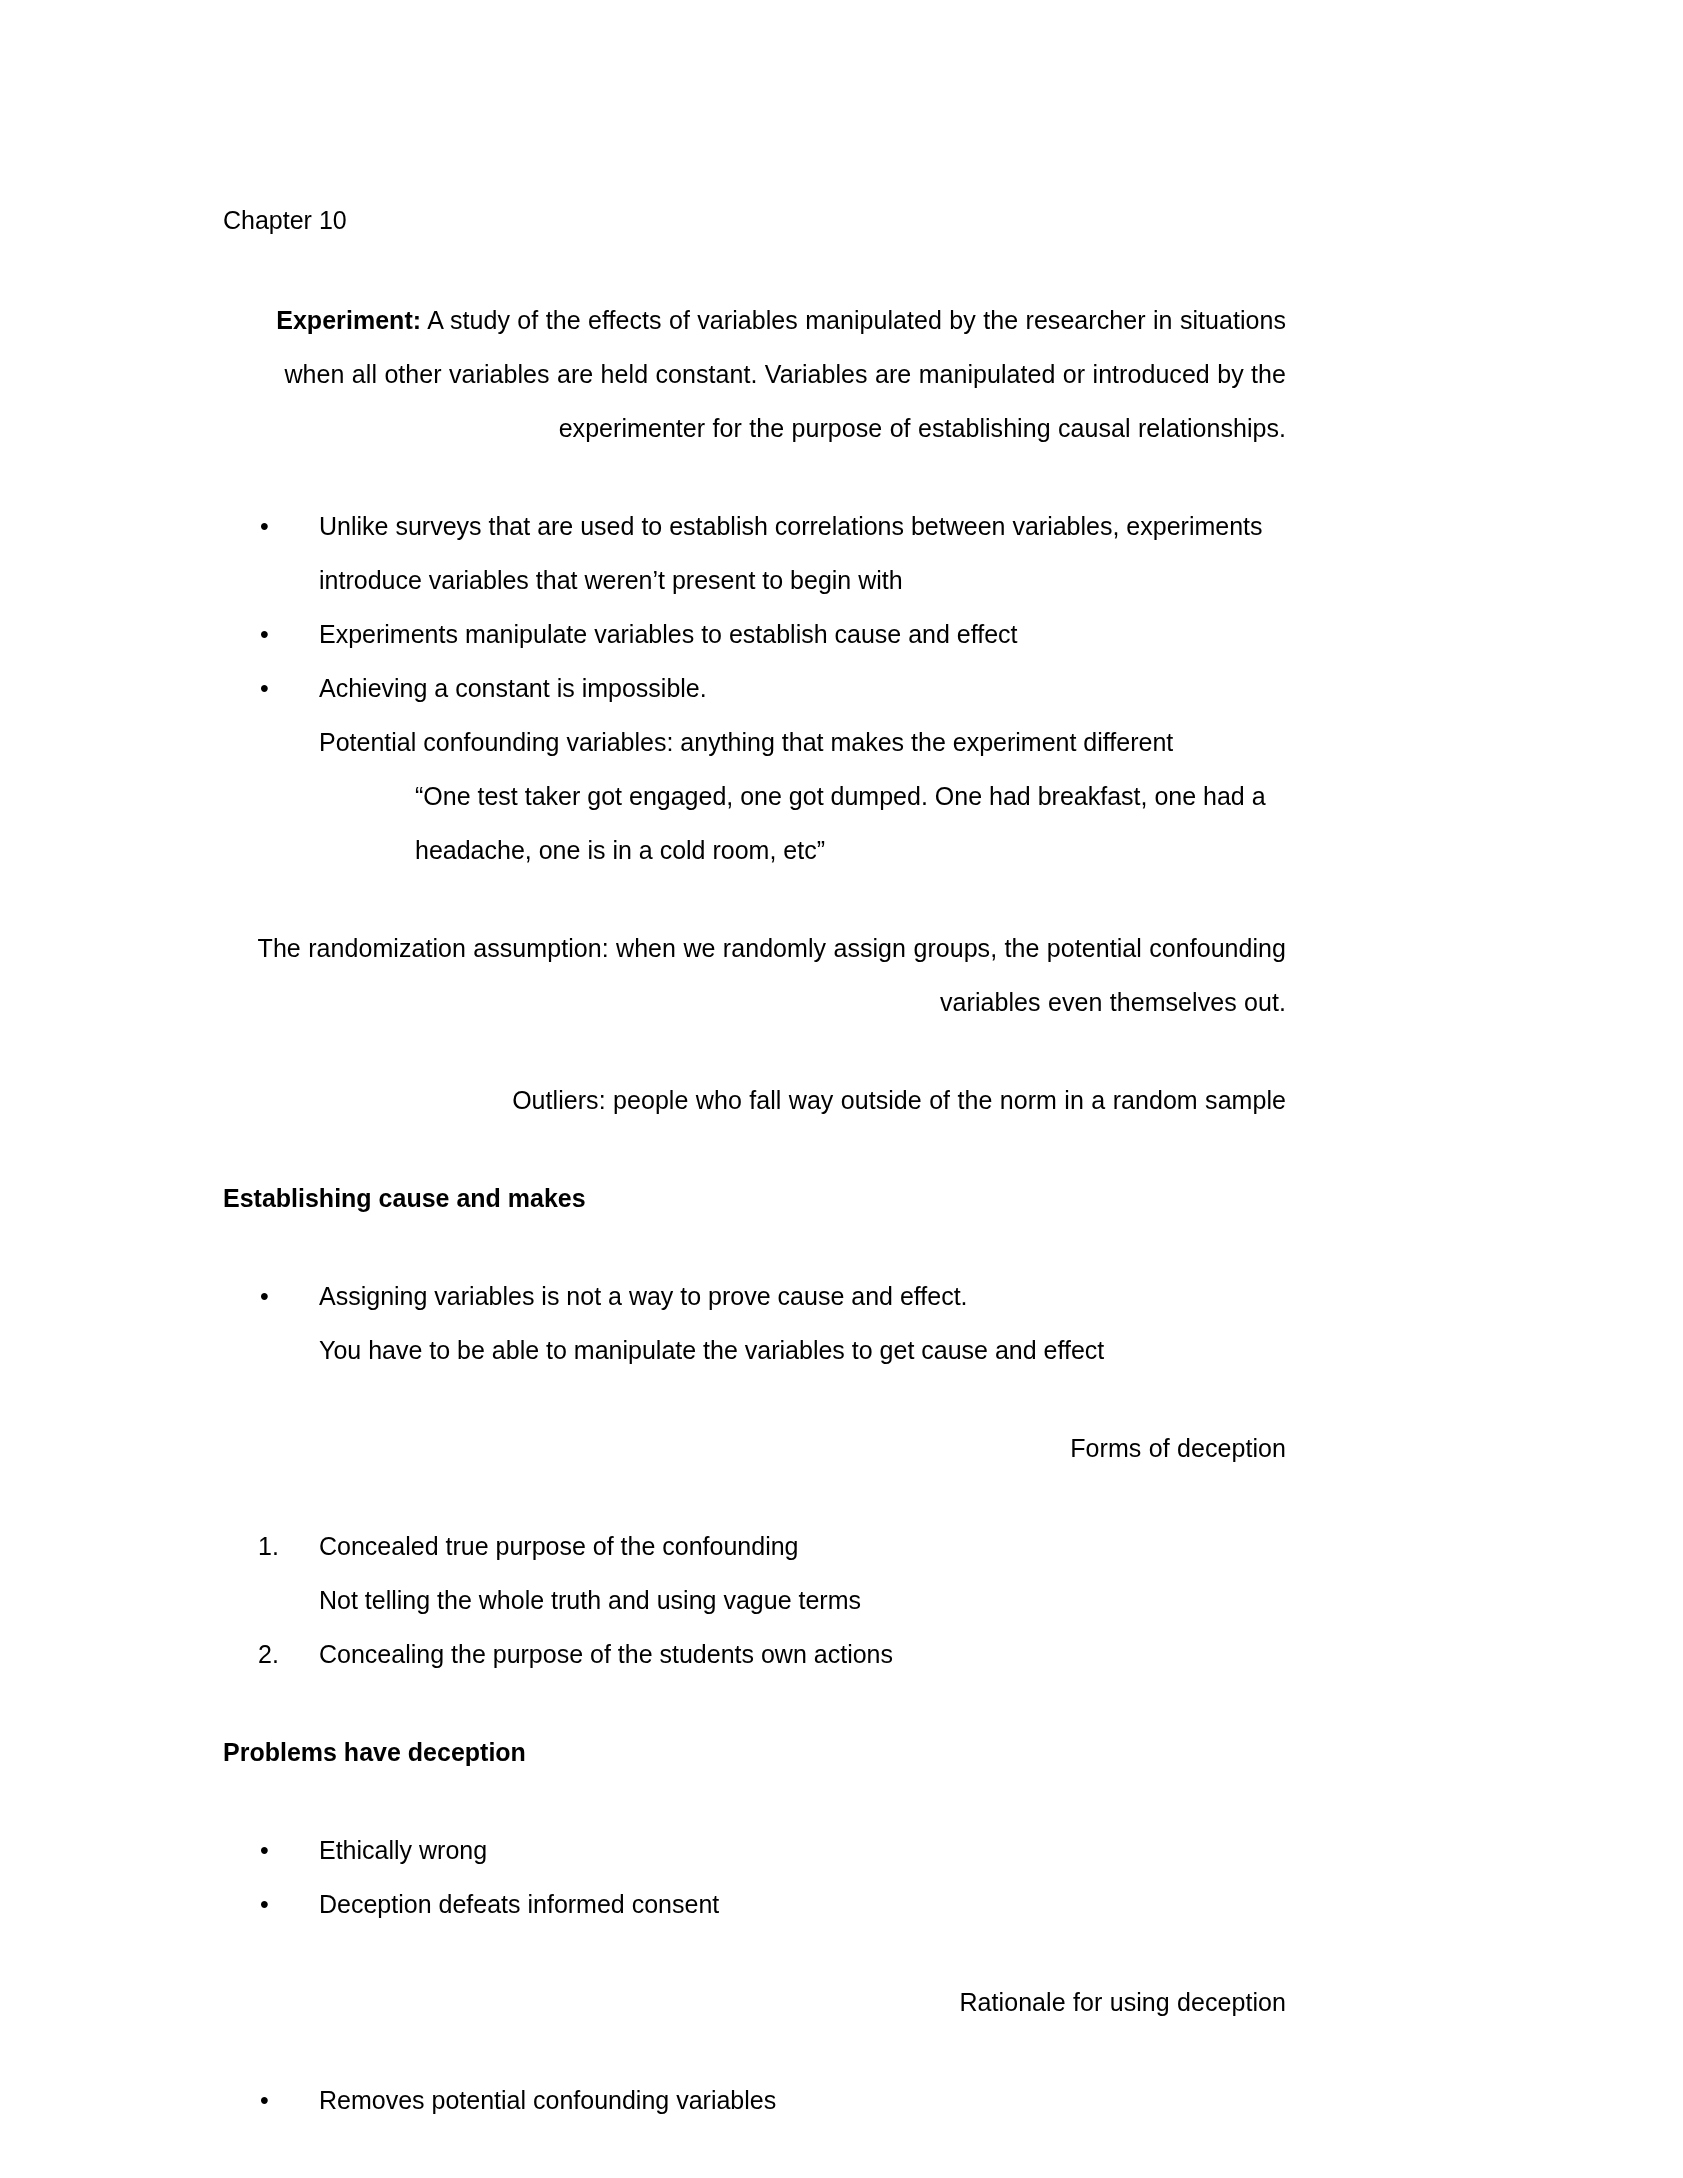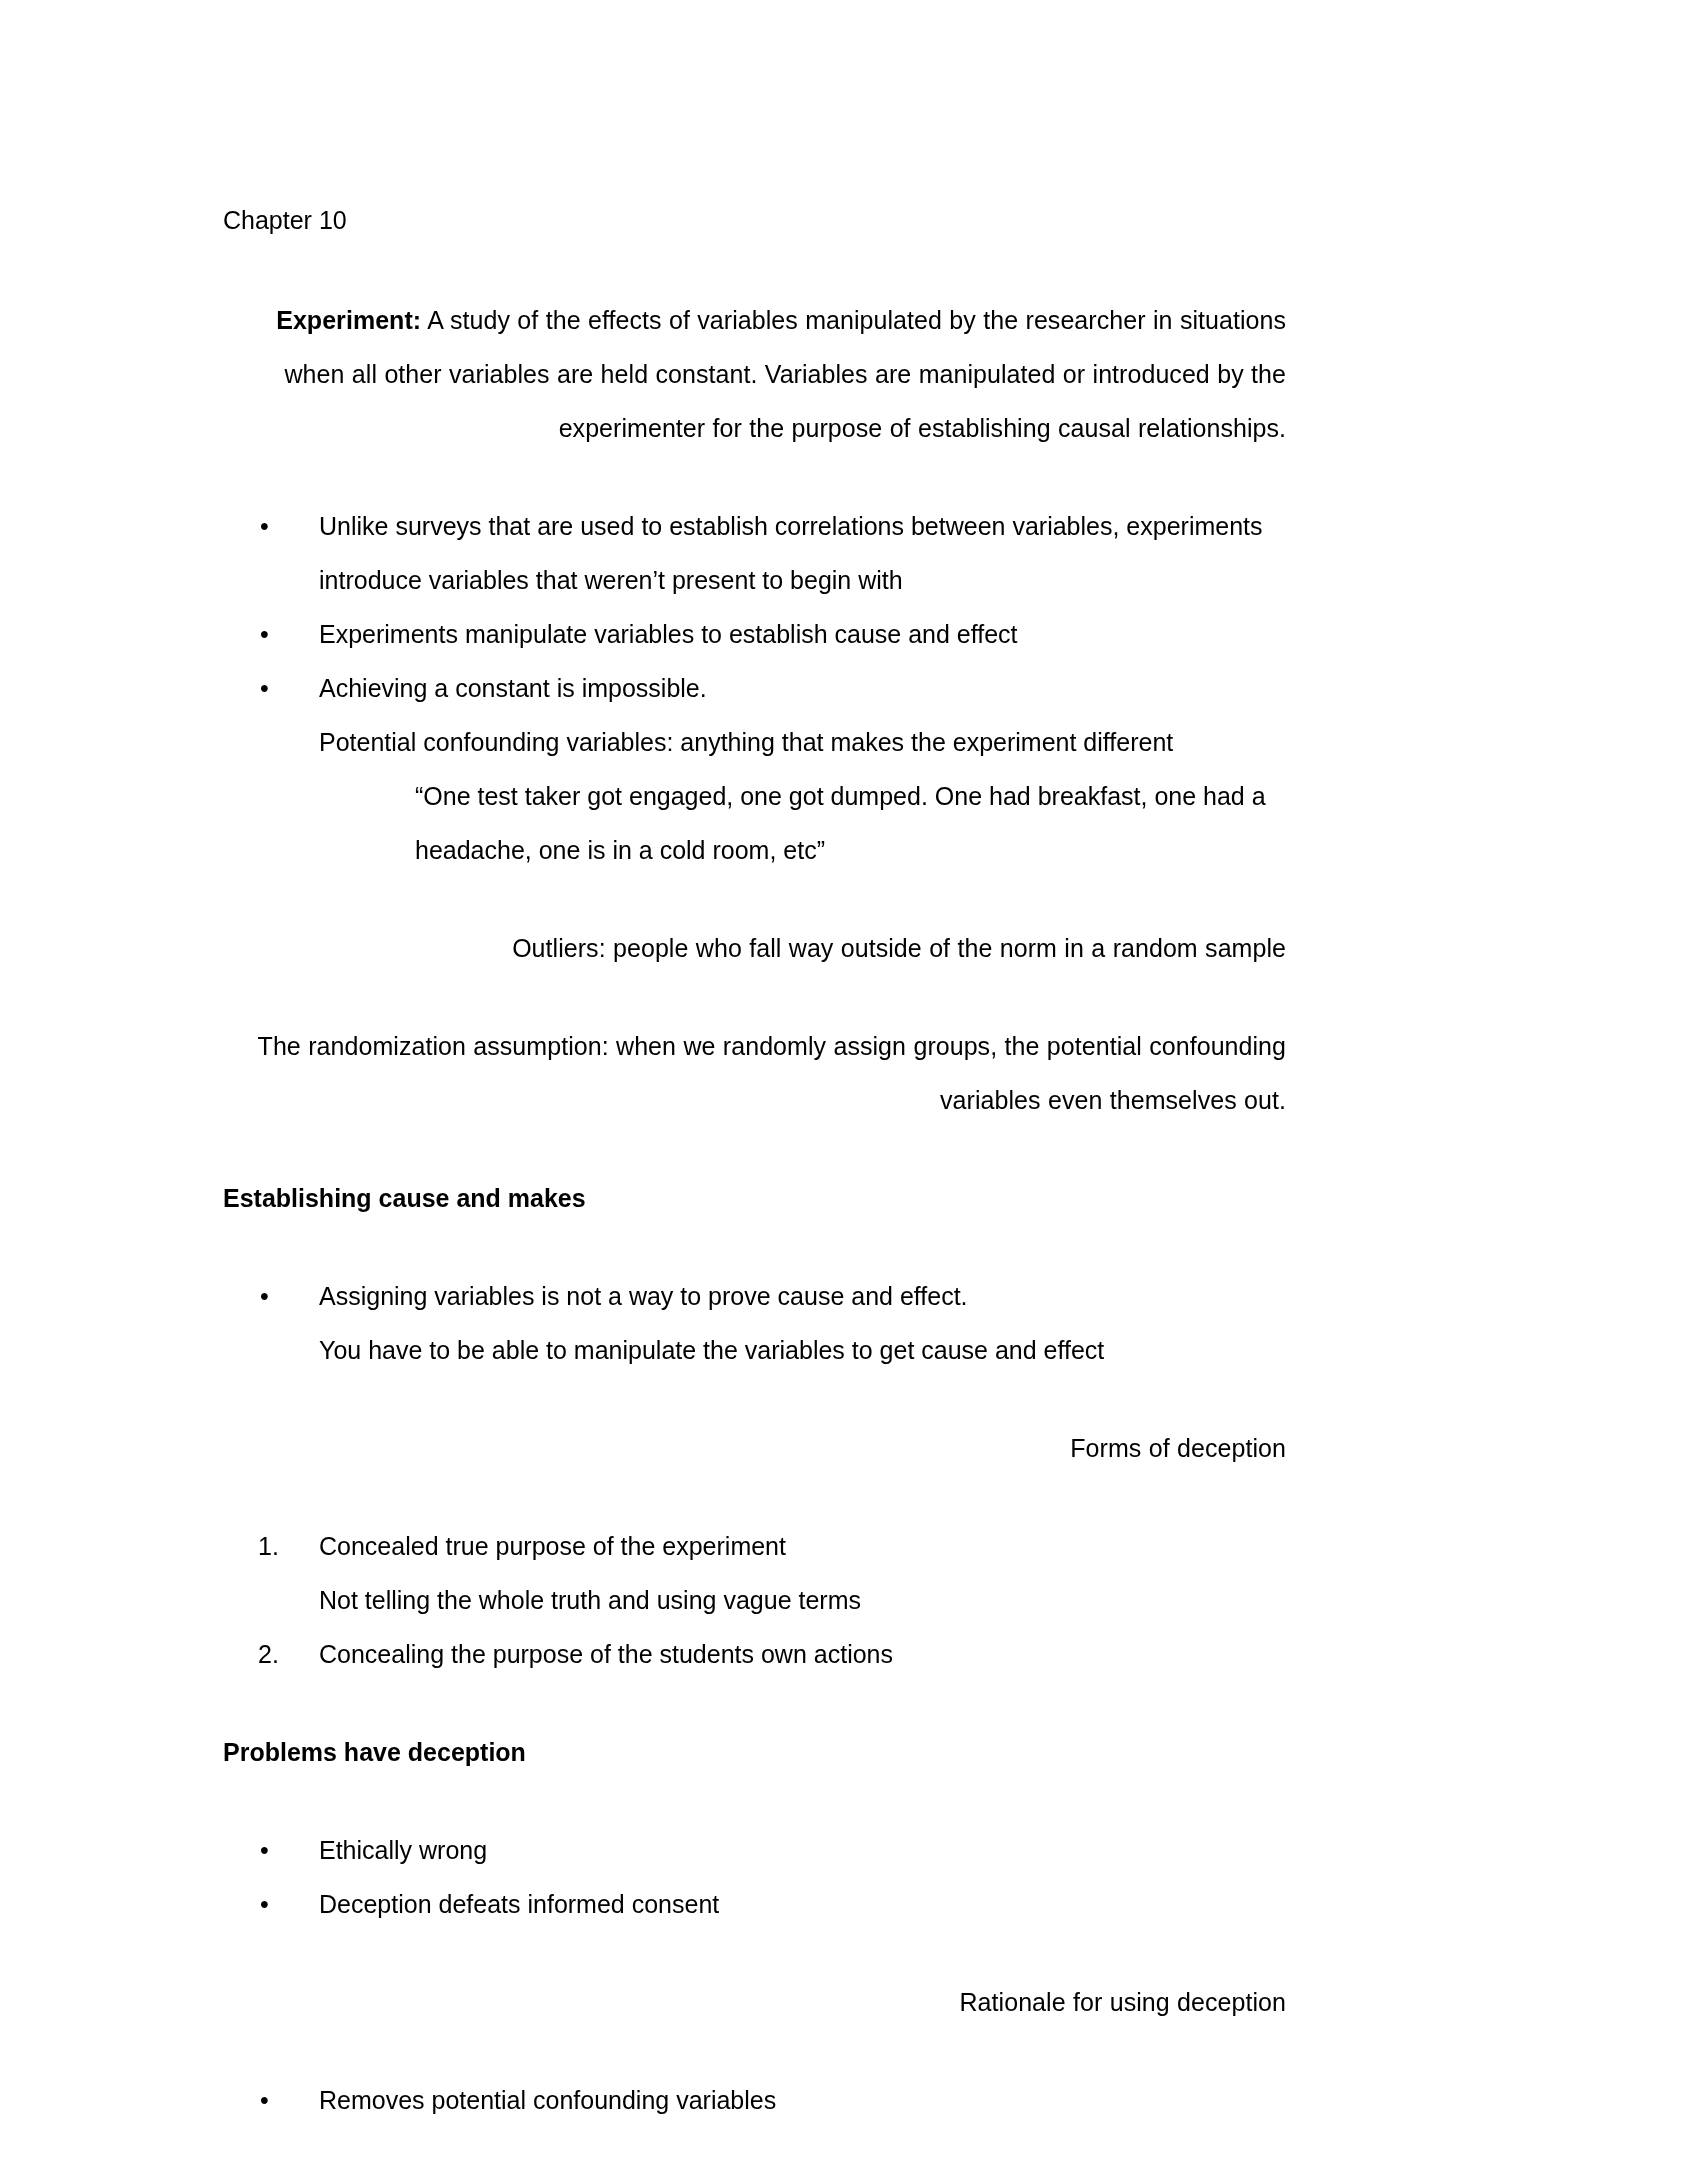--- a/index.html
+++ b/index.html
@@ -118,41 +118,41 @@
       <span class="li-text">Experiments manipulate variables to establish cause and effect</span>
     </li>
     <li>
       <span class="marker">•</span>
       <span class="li-text">Achieving a constant is impossible.</span>
       <span class="sub-line">Potential confounding variables: anything that makes the experiment different</span>
       <span class="quote-line">“One test taker got engaged, one got dumped. One had breakfast, one had a headache, one is in a cold room, etc”</span>
     </li>
   </ul>
 
+  <p class="para">The randomization assumption: when we randomly assign groups, the potential confounding variables even themselves out.</p>
+
   <p class="para">Outliers: people who fall way outside of the norm in a random sample</p>
-
-  <p class="para">The randomization assumption: when we randomly assign groups, the potential confounding variables even themselves out.</p>
 
   <p class="heading">Establishing cause and makes</p>
 
   <ul class="bullets">
     <li>
       <span class="marker">•</span>
       <span class="li-text">Assigning variables is not a way to prove cause and effect.</span>
       <span class="sub-line">You have to be able to manipulate the variables to get cause and effect</span>
     </li>
   </ul>
 
 
   <p class="para">Forms of deception</p>
 
   <ol class="numbers">
     <li>
       <span class="marker">1.</span>
-      <span class="li-text">Concealed true purpose of the experiment</span>
+      <span class="li-text">Concealed true purpose of the confounding</span>
       <span class="sub-line">Not telling the whole truth and using vague terms</span>
     </li>
     <li>
       <span class="marker">2.</span>
       <span class="li-text">Concealing the purpose of the students own actions</span>
     </li>
   </ol>
 
   <p class="heading">Problems have deception</p>
 

